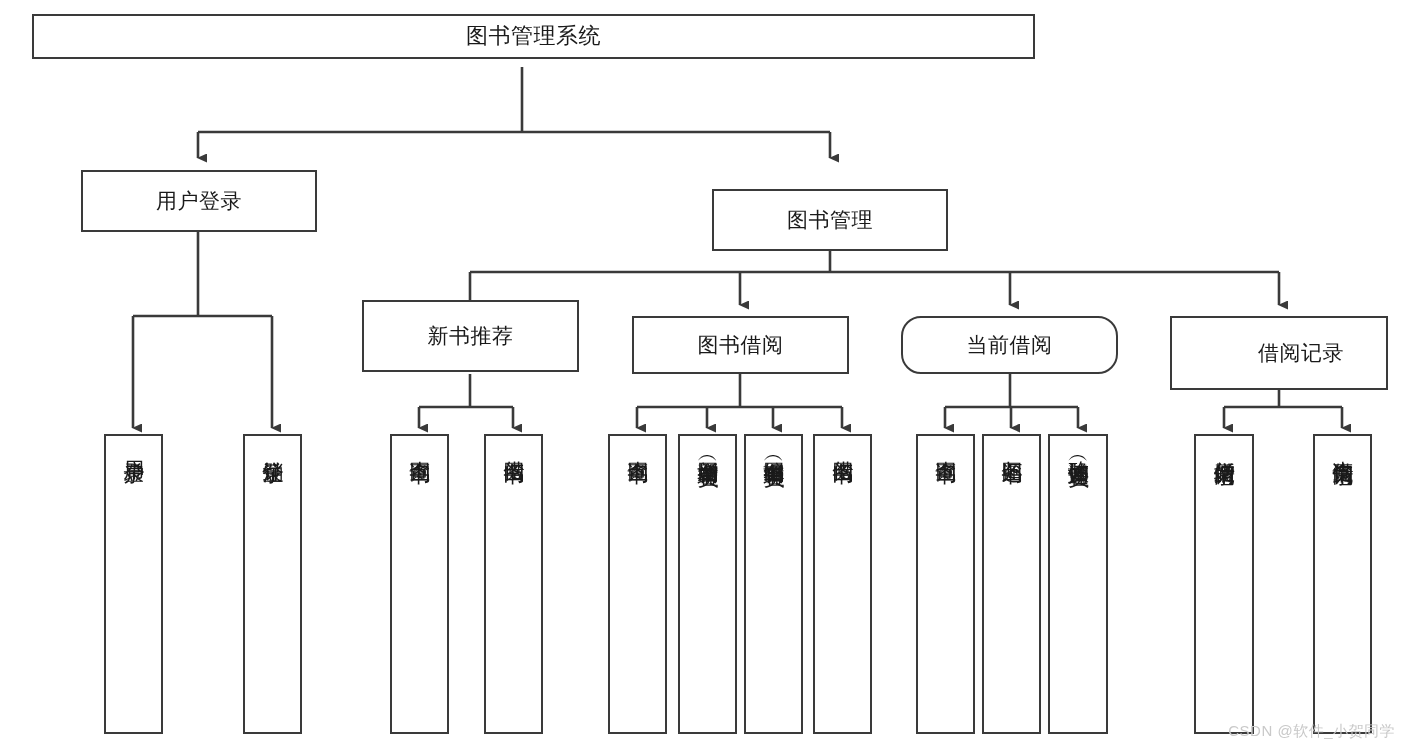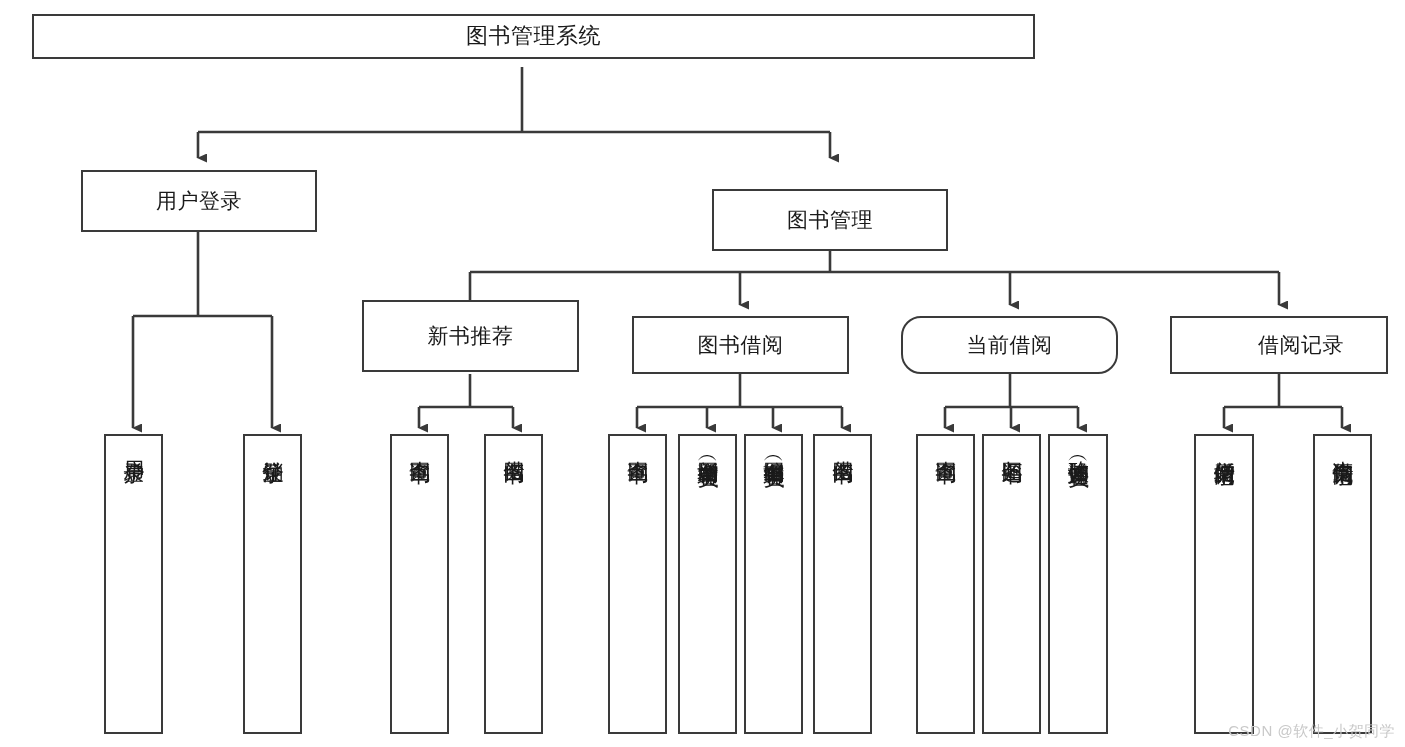--- a/index.html
+++ b/index.html
@@ -140,21 +140,21 @@
 
   <div class="node-box" style="left:362px; top:300px; width:217px; height:72px;">
     <span class="node-label-h">新书推荐</span>
   </div>
   <div class="node-box" style="left:632px; top:316px; width:217px; height:58px;">
     <span class="node-label-h">图书借阅</span>
   </div>
   <div class="node-box" style="left:901px; top:316px; width:217px; height:58px;border-radius:20px;">
     <span class="node-label-h">当前借阅</span>
   </div>
-  <div class="node-box" style="left:1170px; top:316px; width:218px; height:58px;padding-left:44px;">
+  <div class="node-box" style="left:1170px; top:316px; width:218px; height:74px;padding-left:44px;">
     <span class="node-label-h">借阅记录</span>
   </div>
 
   <div class="node-box leaf" style="left:104px; top:434px; width:59px; height:300px;">
     <span class="node-label-v">用户登录</span>
   </div>
   <div class="node-box leaf" style="left:243px; top:434px; width:59px; height:300px;">
     <span class="node-label-v">注销登录</span>
   </div>
 

